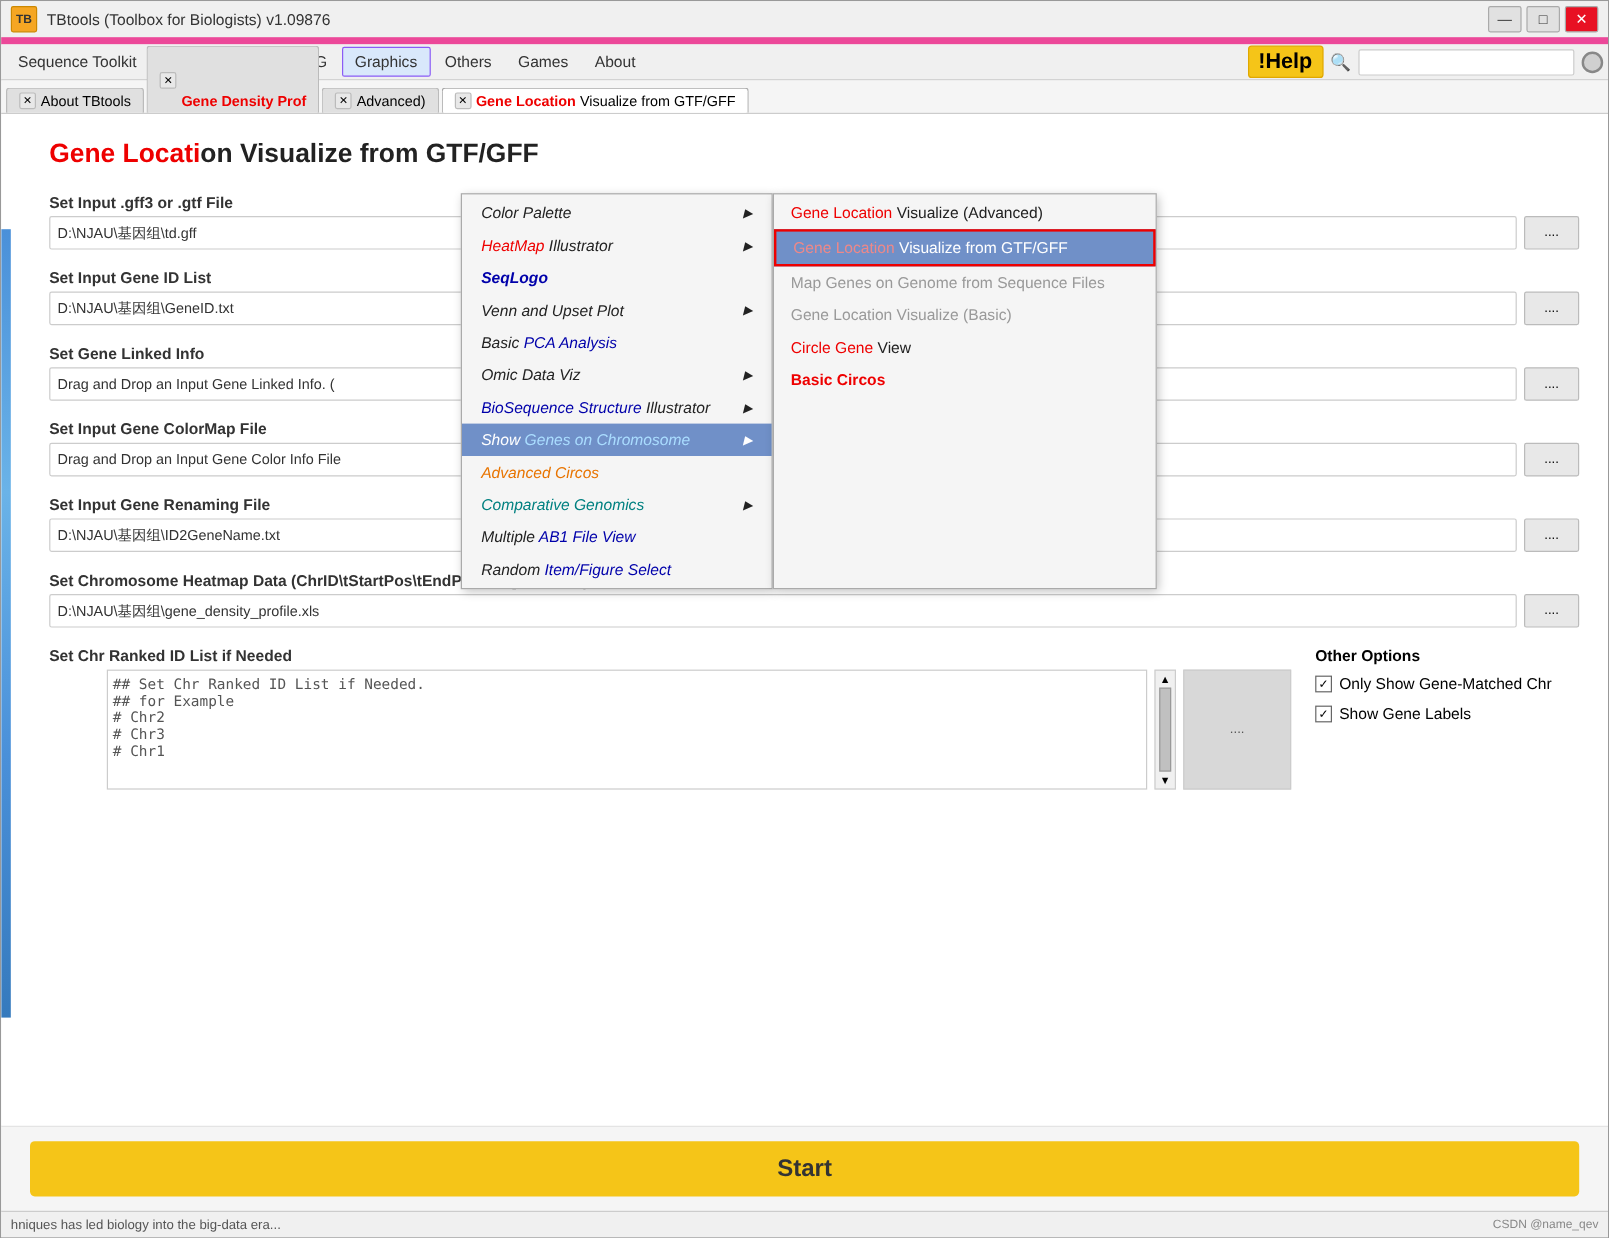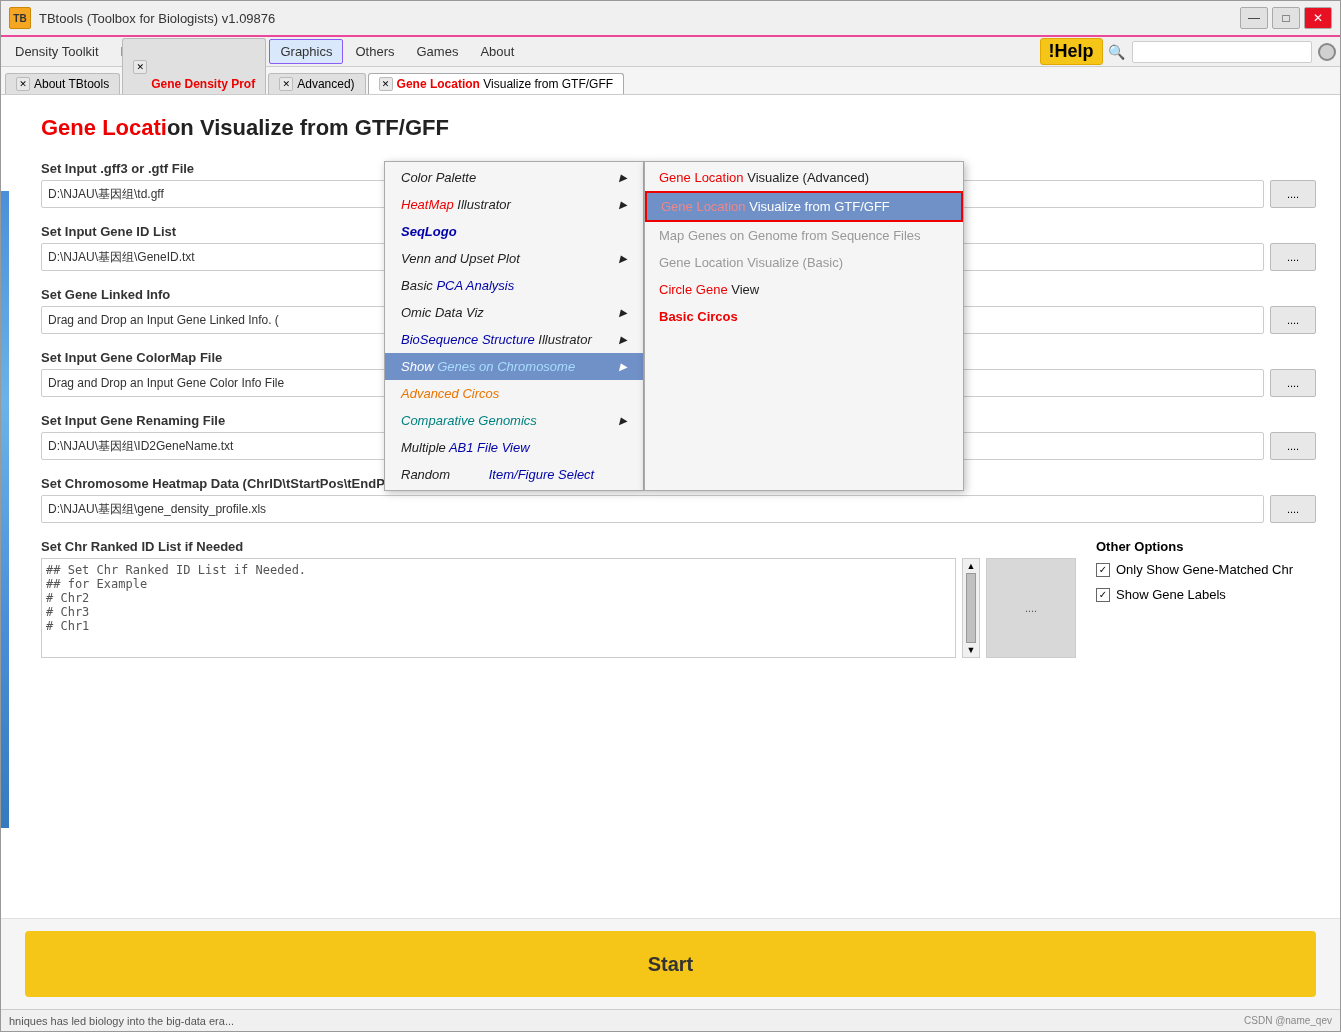--- a/index.html
+++ b/index.html
@@ -18,21 +18,21 @@
       height: 1032px;
       background: #f5f5f5;
       border: 1px solid #999;
       display: flex;
       flex-direction: column;
       position: relative;
     }
     
     .titlebar {
       background: #f0f0f0;
-      border-bottom: 2px solid #ec4899;
+      border-bottom: 6px solid #ec4899;
       height: 36px;
       display: flex;
       align-items: center;
       padding: 0 8px;
       justify-content: space-between;
     }
     .titlebar-left {
       display: flex;
       align-items: center;
       gap: 8px;
@@ -218,20 +218,21 @@
       display: flex;
       gap: 20px;
       margin-top: 10px;
     }
     .chr-ranked {
       flex: 1;
     }
     .chr-textarea-wrap {
       display: flex;
       gap: 6px;
+      margin-left: 48px;
     }
     .chr-textarea {
       flex: 1;
       height: 100px;
       border: 1px solid #ccc;
       font-size: 12px;
       padding: 4px;
       resize: none;
       font-family: monospace;
       color: #555;
@@ -283,21 +284,21 @@
       font-size: 10px;
     }
     
     .start-btn-wrap {
       padding: 12px 24px;
       background: #f5f5f5;
       border-top: 1px solid #e0e0e0;
     }
     .start-btn {
       width: 100%;
-      height: 66px;
+      height: 46px;
       background: #f5c518;
       border: none;
       border-radius: 4px;
       font-size: 20px;
       font-weight: bold;
       cursor: pointer;
       color: #333;
     }
     
     .statusbar {
@@ -393,21 +394,21 @@
       <span class="titlebar-title">TBtools (Toolbox for Biologists) v1.09876</span>
     </div>
     <div class="titlebar-controls">
       <div class="titlebar-btn">—</div>
       <div class="titlebar-btn">□</div>
       <div class="titlebar-btn close">✕</div>
     </div>
   </div>
 
   <div class="menubar">
-    <div class="menu-item">Density Toolkit</div>
+    <div class="menu-item">Sequence Toolkit</div>
     <div class="menu-item">BLAST</div>
     <div class="menu-item">GO &amp; KEGG</div>
     <div class="menu-item graphics-active">Graphics</div>
     <div class="menu-item">Others</div>
     <div class="menu-item">Games</div>
     <div class="menu-item">About</div>
     <div class="menubar-right">
       <div class="help-btn">!Help</div>
       <span class="search-icon-btn">🔍</span>
       <input class="search-box" type="text" style="">
@@ -575,21 +576,21 @@
         <div class="dropdown-item">
           <span style="color:#008080;">Comparative Genomics</span>
           <span class="arrow">▶</span>
         </div>
 
         <div class="dropdown-item">
           <span>Multiple <span style="color:#00a;">AB1 File View</span></span>
         </div>
 
         <div class="dropdown-item">
-          <span>Random <span style="color:#00a;margin-left:35px;">Item/Figure Select</span></span>
+          <span>Random <span style="color:#00a;">Item/Figure Select</span></span>
         </div>
 
       </div>
 
       <div class="submenu">
 
         <div class="submenu-item">
           <span><span style="color:#e00;">Gene Location</span> Visualize (Advanced)</span>
         </div>
 

